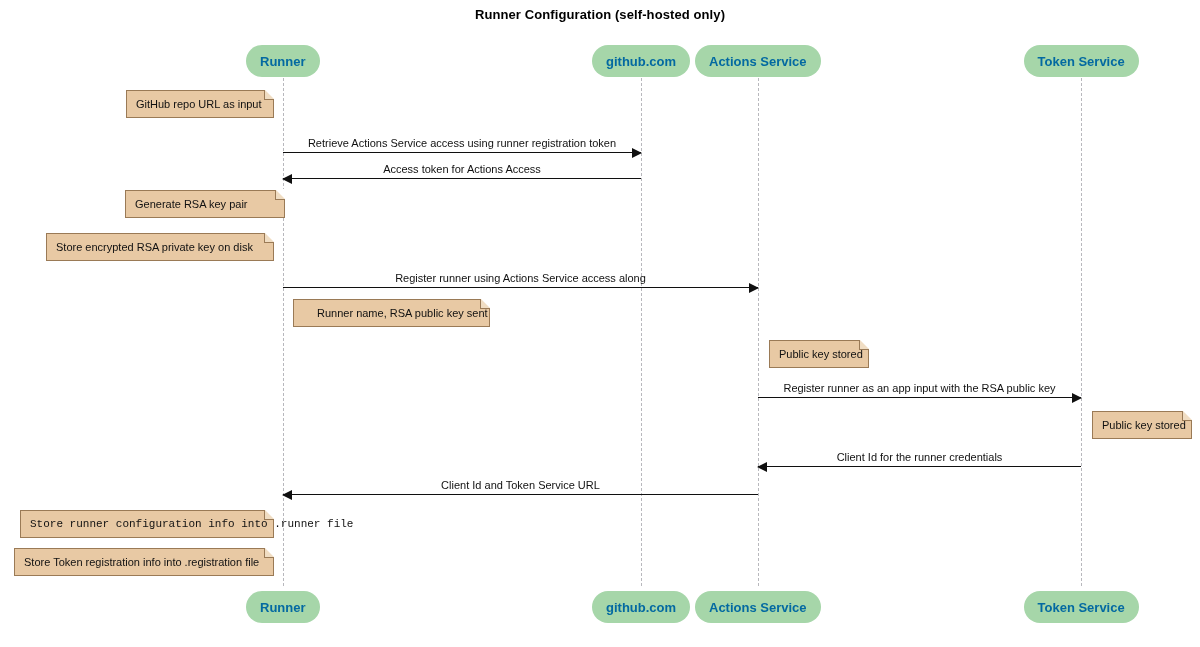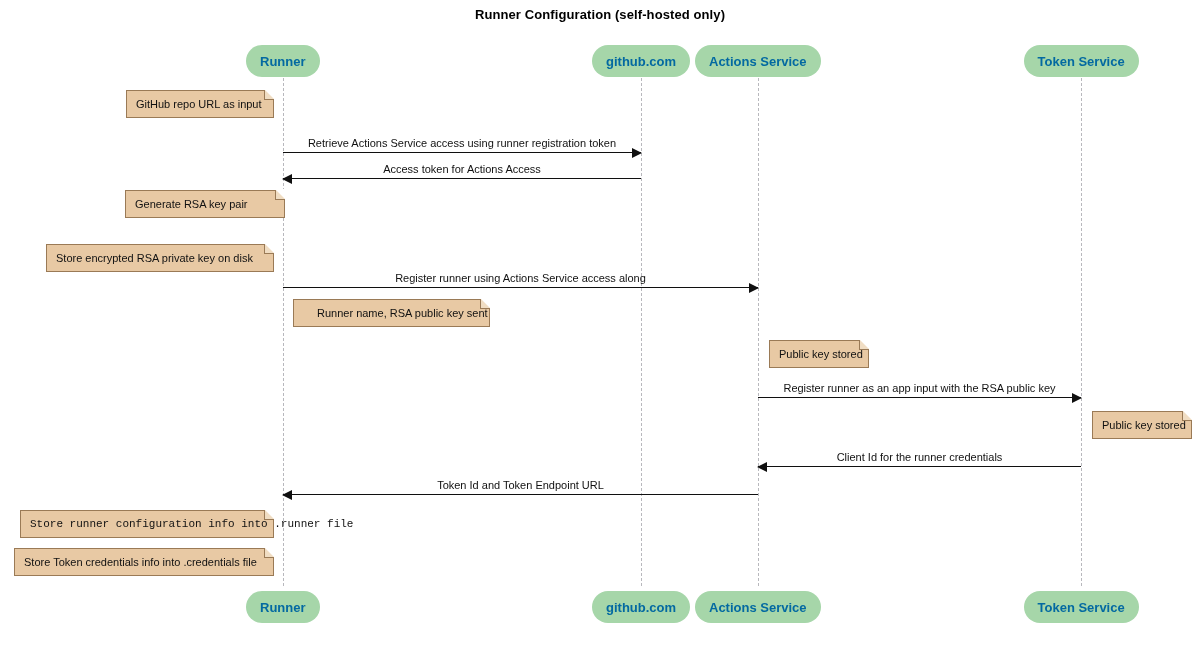--- a/index.html
+++ b/index.html
@@ -196,51 +196,51 @@
         <div class="label">Register runner as an app input with the RSA public key</div>
       </div>
       <div class="message dir-left" style="left: 758px; width: 323px; top: 466px;">
         <div class="line"></div>
         <div class="head"></div>
         <div class="label">Client Id for the runner credentials</div>
       </div>
       <div class="message dir-left" style="left: 283px; width: 475px; top: 494px;">
         <div class="line"></div>
         <div class="head"></div>
-        <div class="label">Token Id and Token Endpoint URL</div>
+        <div class="label">Client Id and Token Service URL</div>
       </div>
     </div>
   <div id="notes">
       <div class="note" style="left: 126px; top: 90px; width: 148px;">
         <span>GitHub repo URL as input</span>
         <span class="fold"></span>
       </div>
       <div class="note" style="left: 125px; top: 190px; width: 160px;">
         <span>Generate RSA key pair</span>
         <span class="fold"></span>
       </div>
-      <div class="note" style="left: 46px; top: 244px; width: 228px;">
+      <div class="note" style="left: 46px; top: 233px; width: 228px;">
         <span>Store encrypted RSA private key on disk</span>
         <span class="fold"></span>
       </div>
       <div class="note" style="left: 293px; top: 299px; width: 197px; padding-left: 23px;">
         <span>Runner name, RSA public key sent</span>
         <span class="fold"></span>
       </div>
       <div class="note" style="left: 769px; top: 340px; width: 100px;">
         <span>Public key stored</span>
         <span class="fold"></span>
       </div>
       <div class="note" style="left: 1092px; top: 411px; width: 100px;">
         <span>Public key stored</span>
         <span class="fold"></span>
       </div>
       <div class="note" style="left: 20px; top: 510px; width: 254px; font-family: Liberation Mono, monospace;">
         <span>Store runner configuration info into .runner file</span>
         <span class="fold"></span>
       </div>
       <div class="note" style="left: 14px; top: 548px; width: 260px;">
-        <span>Store Token credentials info into .credentials file</span>
+        <span>Store Token registration info into .registration file</span>
         <span class="fold"></span>
       </div>
     </div>
 
 </div>
 
 </body></html>

